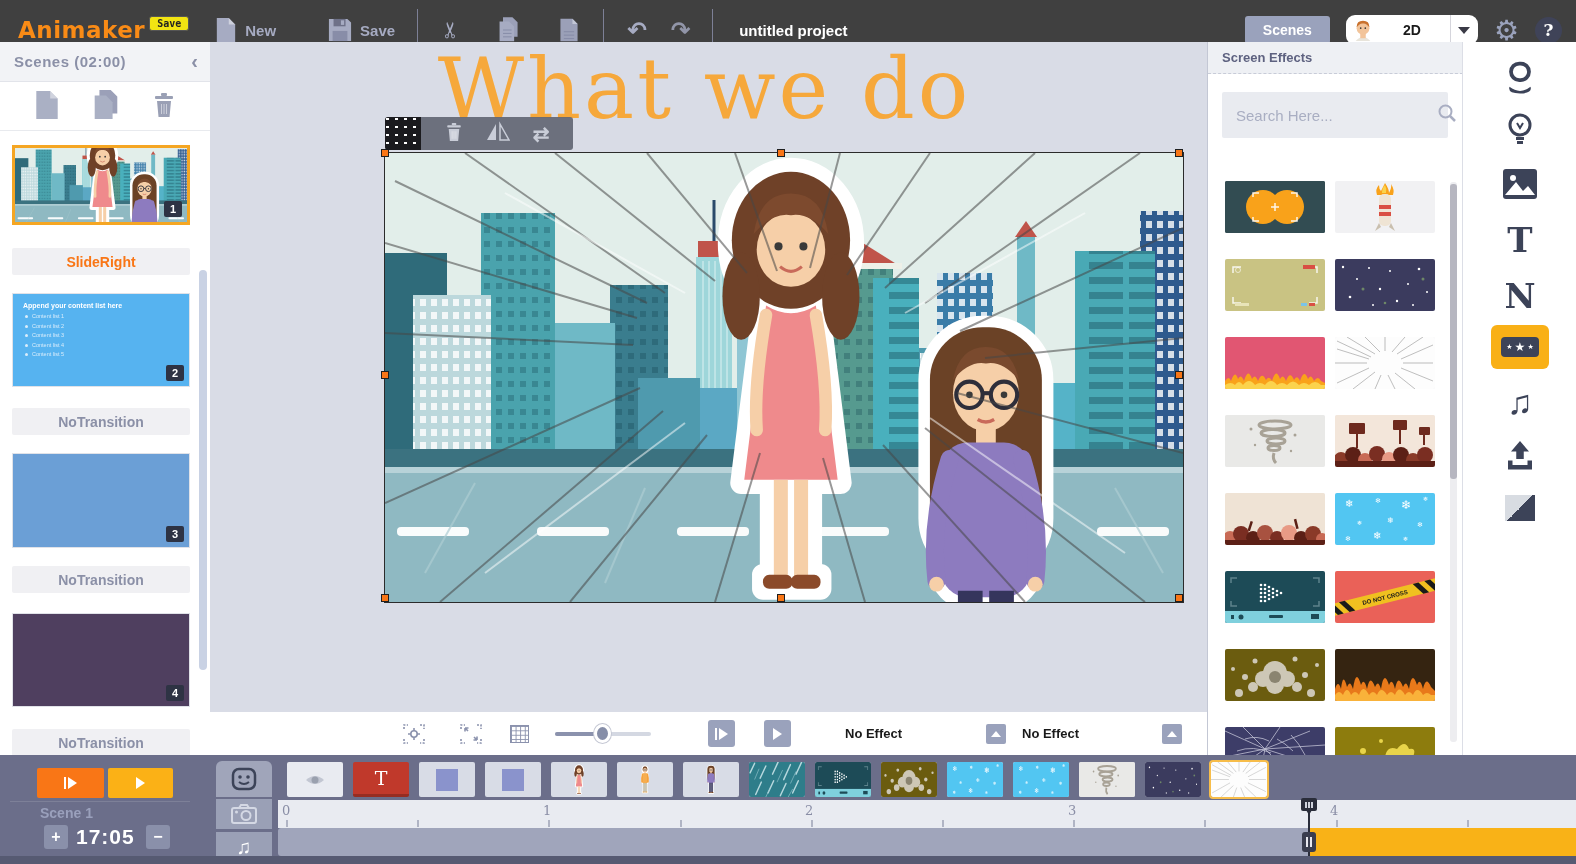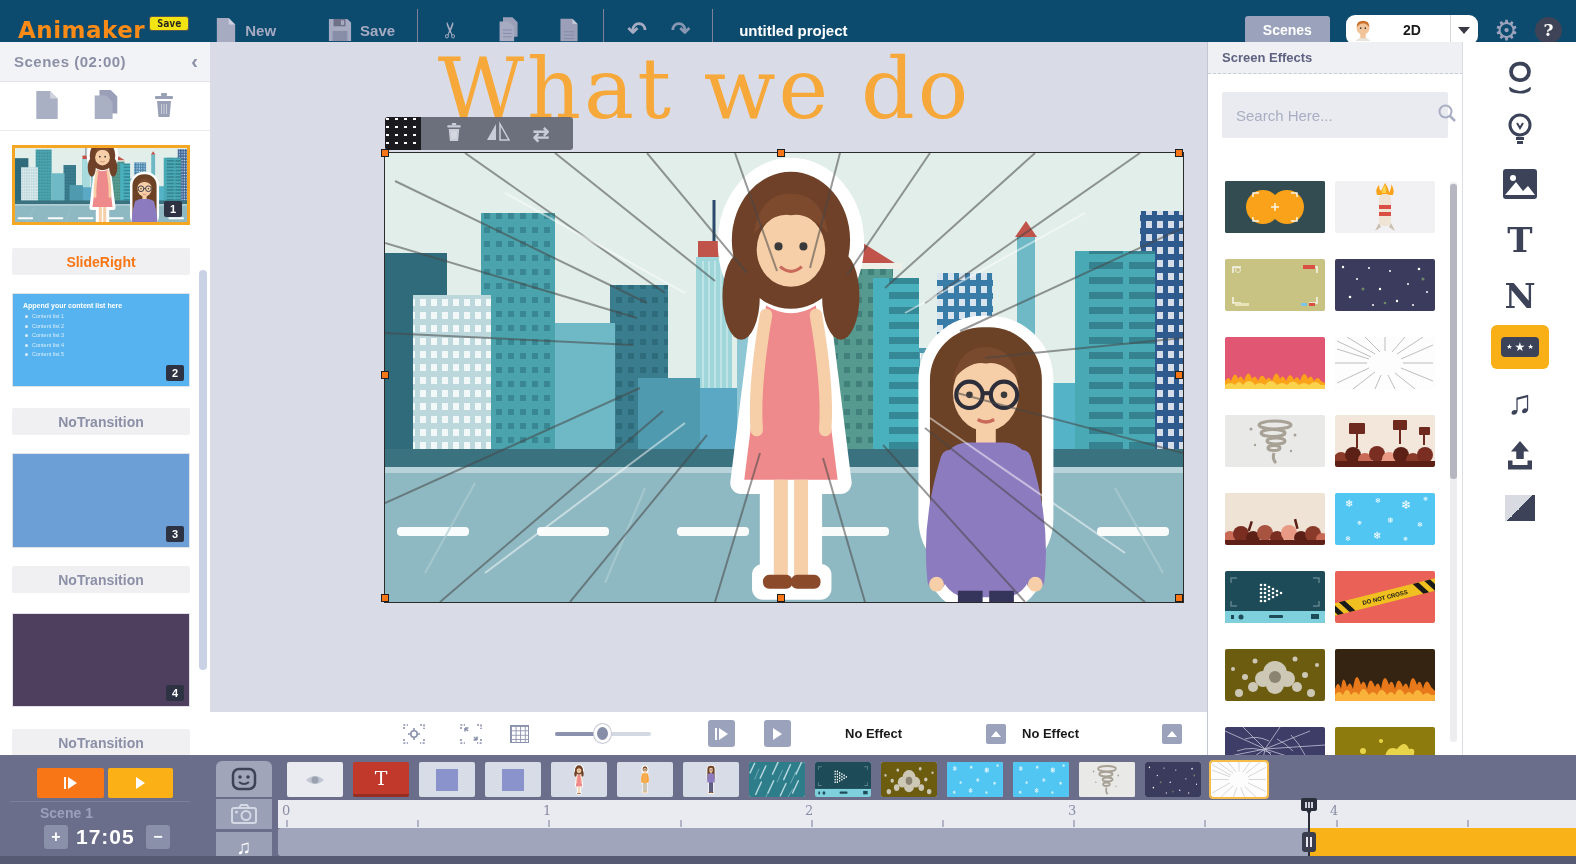--- a/index.html
+++ b/index.html
@@ -2,21 +2,21 @@
 <html><head>
 <meta charset="utf-8">
 <style>
   html,body{margin:0;padding:0;background:#2b2b33;}
   #app{position:relative;width:1576px;height:864px;overflow:hidden;
        font-family:"Liberation Sans",sans-serif;background:#d9dce6;}
   #app *{box-sizing:border-box;}
   .abs{position:absolute;}
 
   
-  .topbar{position:absolute;left:0;top:0;width:1576px;height:60px;background:#0c4a6e;
+  .topbar{position:absolute;left:0;top:0;width:1576px;height:60px;background:#404040;
           display:flex;align-items:center;color:#a6abc2;}
   .logo{font-size:23px;font-weight:bold;color:#f98b16;margin-left:18px;letter-spacing:.5px;
         font-family:"DejaVu Sans",sans-serif;}
   .beta{background:#f2e412;color:#222;border:1px solid #555;font-size:10px;font-weight:bold;
         padding:1px 7px;border-radius:3px;margin-left:4px;margin-top:-14px;
         font-family:"DejaVu Sans Mono",monospace;}
   .tb-group{display:flex;align-items:center;gap:24px;margin-left:26px;}
   .tb-btn{display:flex;align-items:center;gap:8px;font-size:15px;font-weight:bold;color:#a6abc2;cursor:pointer;}
   .tb-ico{display:inline-flex;align-items:center;justify-content:center;}
   .tb-div{width:1px;height:42px;background:#7d8096;margin-left:22px;}

